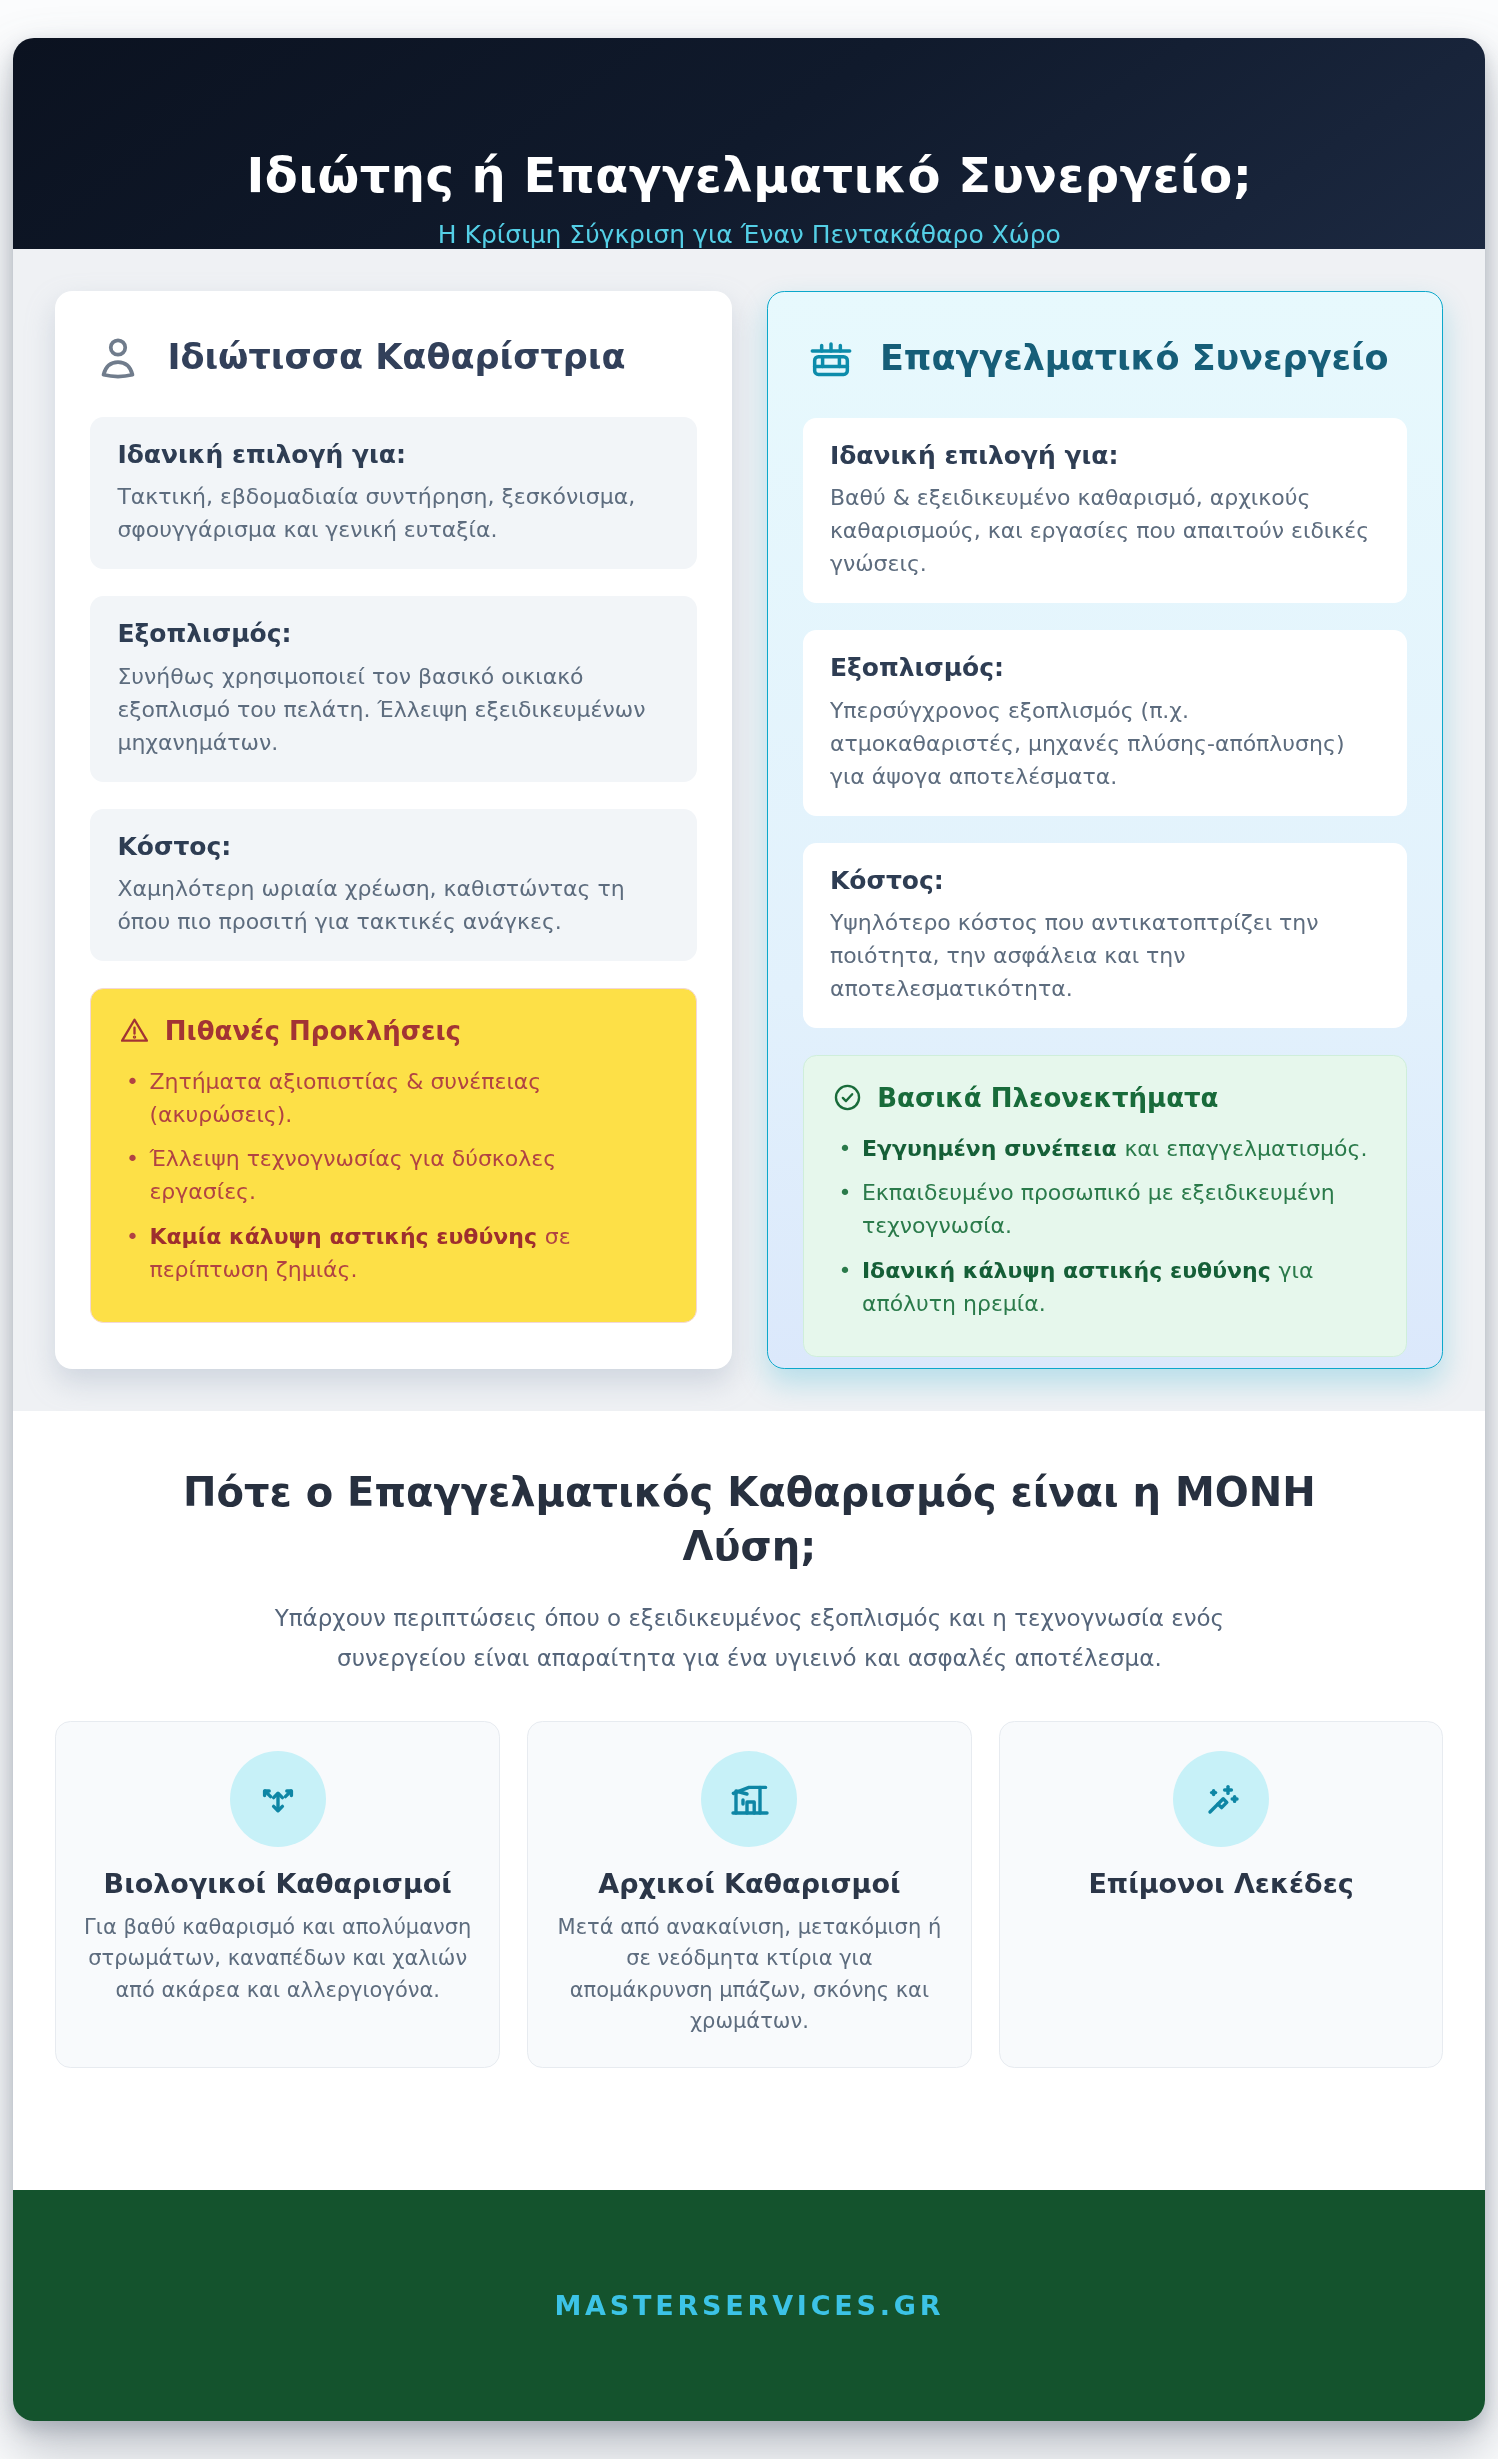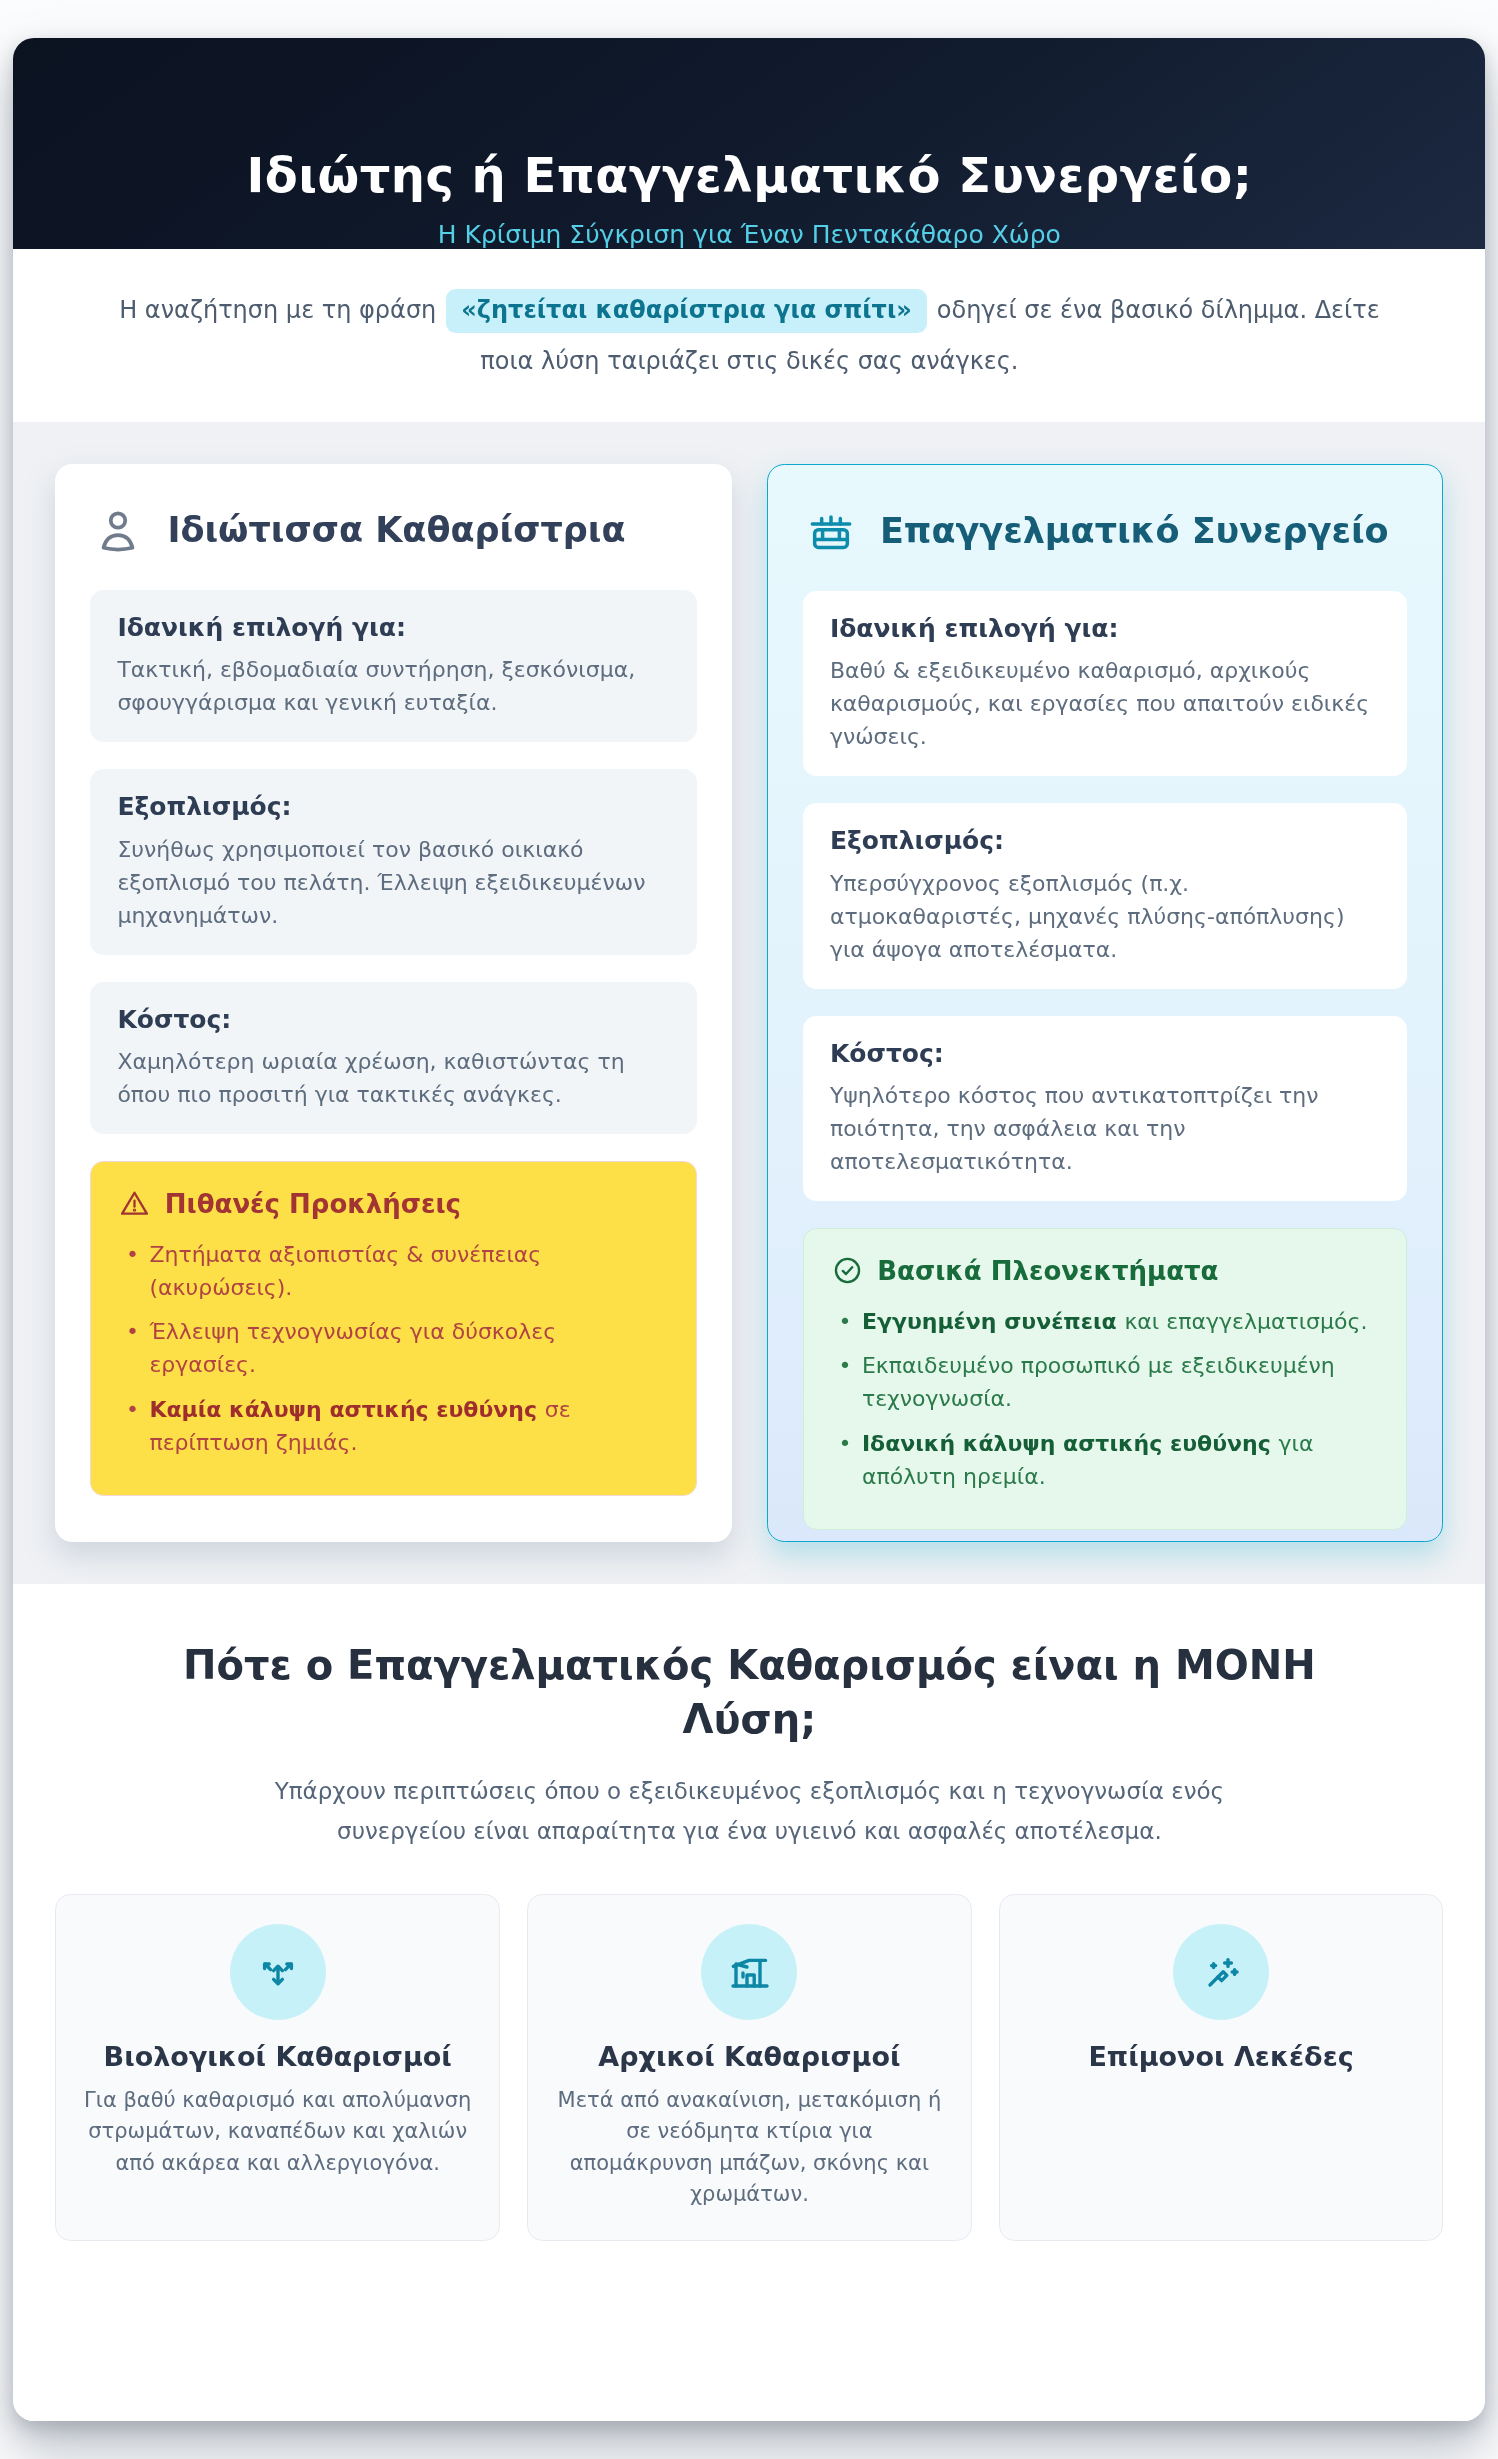--- a/index.html
+++ b/index.html
@@ -77,21 +77,21 @@
   .points li { position:relative; padding-left:31px; font-size:22px; line-height:1.5; margin-bottom:11.5px; }
   .points li::before { content:"•"; position:absolute; left:7.7px; top:0; }
   .callout-danger .points li { color:#b14343; }
   .callout-success .points li { color:#2a7a4a; }
   .points strong { margin-right:7.7px; }
   .callout-danger .points strong { color:#9e2e2e; }
   .callout-success .points strong { color:#155f37; }
   .points strong:empty { display:none; }
 
   
-  .exclusive { flex:none; height:868px; background:#ffffff; padding:54px 42px 0; text-align:center; }
+  .exclusive { flex:none; height:779px; background:#ffffff; padding:54px 42px 0; text-align:center; }
   .exclusive-title {
     font-size:40px; font-weight:bold; color:#27303f; line-height:1.35;
     max-width:1191px; margin:0 auto 25px;
   }
   .exclusive-subtitle { font-size:23px; color:#55657a; line-height:1.75; max-width:951px; margin:0 auto 42px; }
   .cases { display:grid; grid-template-columns:repeat(3,1fr); gap:27px; }
   .case-card {
     background:#f8fafc; border:1px solid #e7ebf0; border-radius:15.4px;
     padding:29px 25px; min-height:338px;
   }
@@ -110,23 +110,20 @@
 </head>
 <body>
 
 <div class="page">
 
   <header class="hero">
     <h1 class="hero-title">Ιδιώτης ή Επαγγελματικό Συνεργείο;</h1>
     <div class="hero-subtitle">Η Κρίσιμη Σύγκριση για Έναν Πεντακάθαρο Χώρο</div>
   </header>
 
-  <section class="intro">
-    <p class="intro-text"><span>Η αναζήτηση με τη φράση</span><span class="chip">«ζητείται καθαρίστρια για σπίτι»</span><span>οδηγεί σε ένα βασικό δίλημμα. Δείτε ποια λύση ταιριάζει στις δικές σας ανάγκες.</span></p>
-  </section>
 
   <section class="compare">
 
     <article class="card card-private">
       <div class="card-head">
         <svg class="head-icon" viewBox="0 0 24 24" fill="none" stroke="currentColor" stroke-width="1.6" stroke-linecap="round" stroke-linejoin="round">
           <circle cx="12" cy="7.5" r="3.1"></circle>
           <path d="M5.8 19.2c.9-3.6 3.3-5.4 6.2-5.4s5.3 1.8 6.2 5.4c-4.1 1-8.3 1-12.4 0z"></path>
         </svg>
         <h2 class="card-title">Ιδιώτισσα Καθαρίστρια</h2>

